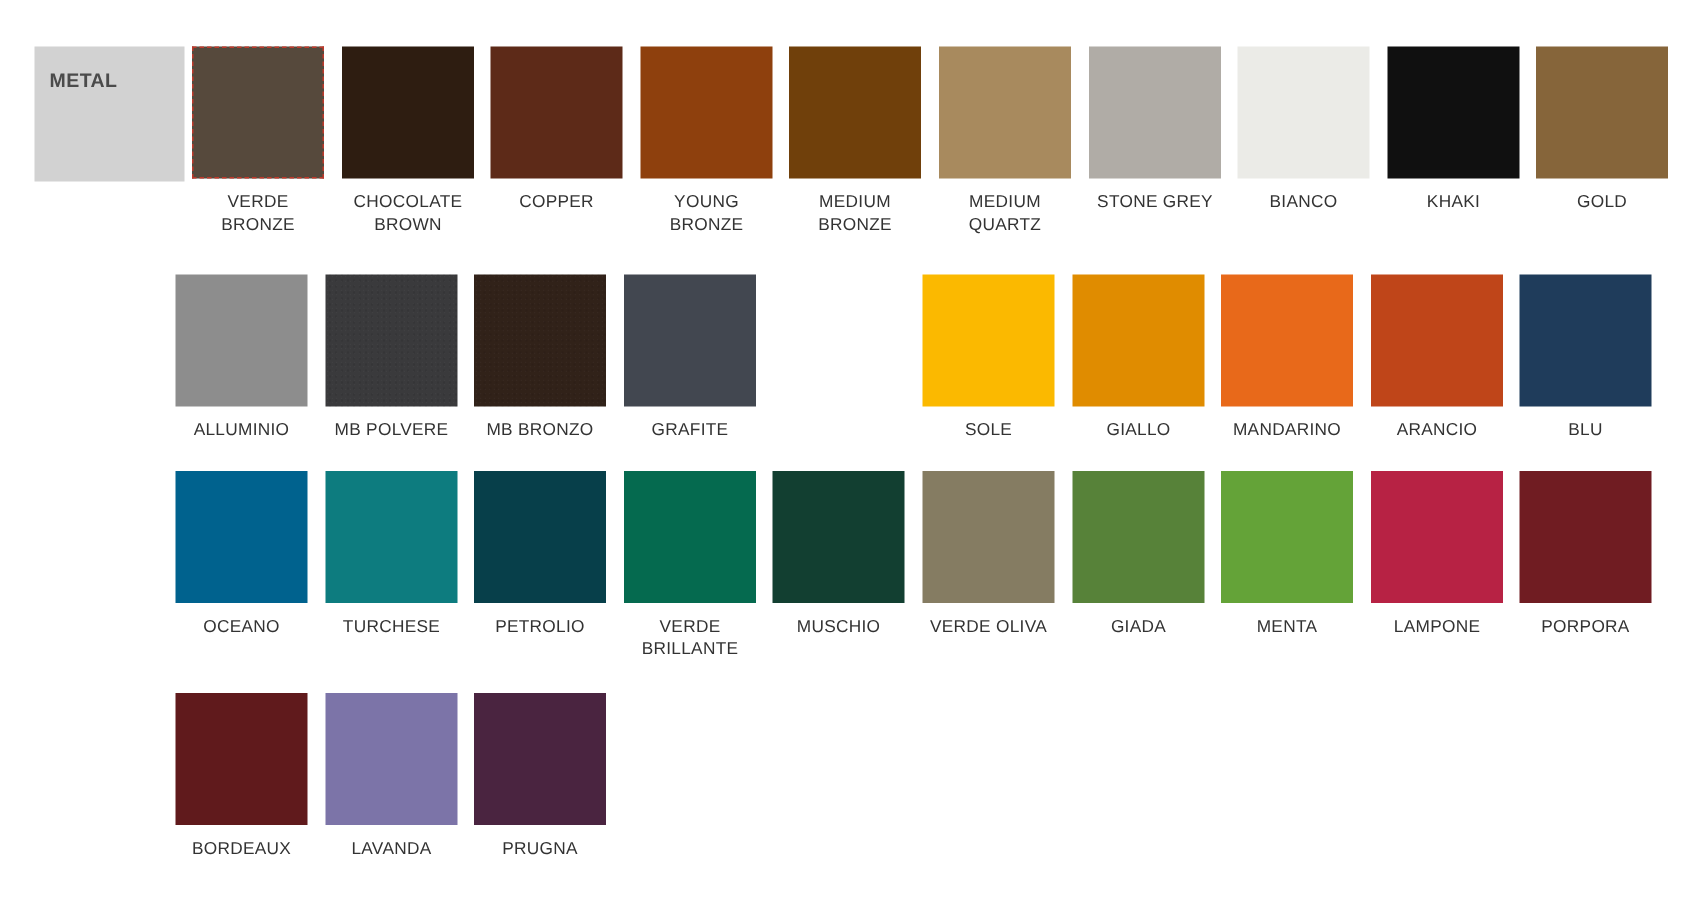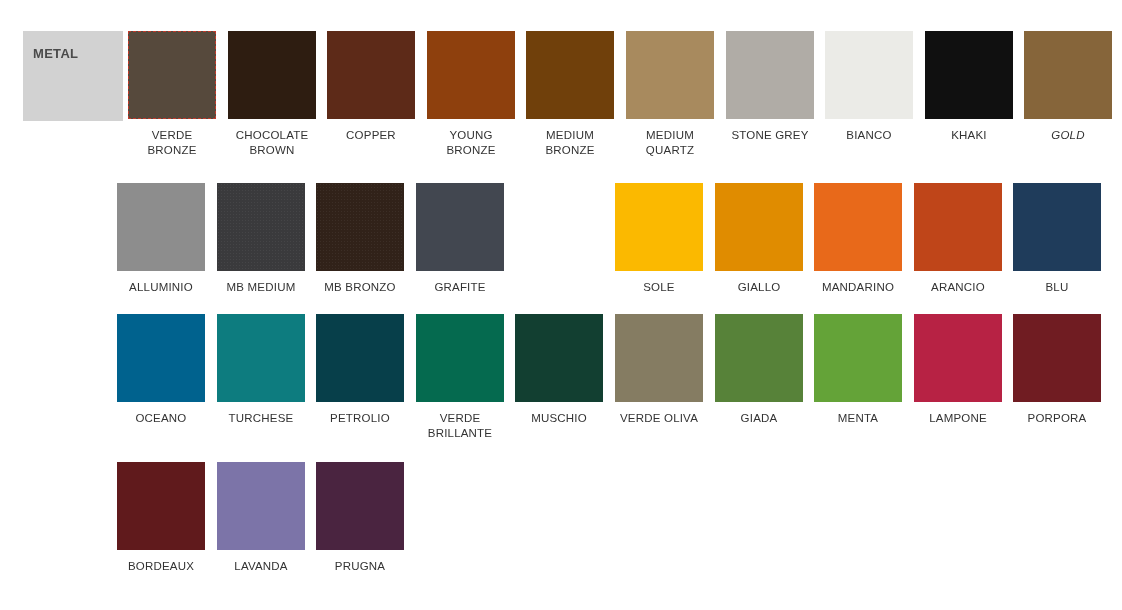--- a/index.html
+++ b/index.html
@@ -145,33 +145,33 @@
         <div class="swatch-label">BIANCO</div>
       </div>
       <div class="swatch-cell" style="left: 715px;">
         <div class="swatch-chip" style="background-color: rgb(176, 172, 166);"></div>
         <div class="swatch-label">STONE GREY</div>
       </div>
       <div class="swatch-cell" style="left: 914px;">
         <div class="swatch-chip" style="background-color: rgb(16, 16, 16);"></div>
         <div class="swatch-label">KHAKI</div>
       </div>
-      <div class="swatch-cell" style="left: 1013px; font-style: italic;">
+      <div class="swatch-cell" style="left: 1013px;">
         <div class="swatch-chip" style="background-color: rgb(134, 101, 58);"></div>
         <div class="swatch-label">GOLD</div>
       </div>
     </div>
     <div class="palette-row row-1" style="position: absolute; left: 0px; top: 183px;">
       <div class="swatch-cell" style="left: 117px;">
         <div class="swatch-chip" style="background-color: rgb(141, 141, 141);"></div>
         <div class="swatch-label">ALLUMINIO</div>
       </div>
       <div class="swatch-cell" style="left: 217px;">
         <div class="swatch-chip tex-metallic" style="background-color: rgb(58, 58, 60);"></div>
-        <div class="swatch-label">MB MEDIUM</div>
+        <div class="swatch-label">MB POLVERE</div>
       </div>
       <div class="swatch-cell" style="left: 316px;">
         <div class="swatch-chip tex-metallic" style="background-color: rgb(49, 34, 25);"></div>
         <div class="swatch-label">MB BRONZO</div>
       </div>
       <div class="swatch-cell" style="left: 416px;">
         <div class="swatch-chip" style="background-color: rgb(66, 71, 80);"></div>
         <div class="swatch-label">GRAFITE</div>
       </div>
       <div class="swatch-cell" style="left: 615px;">

